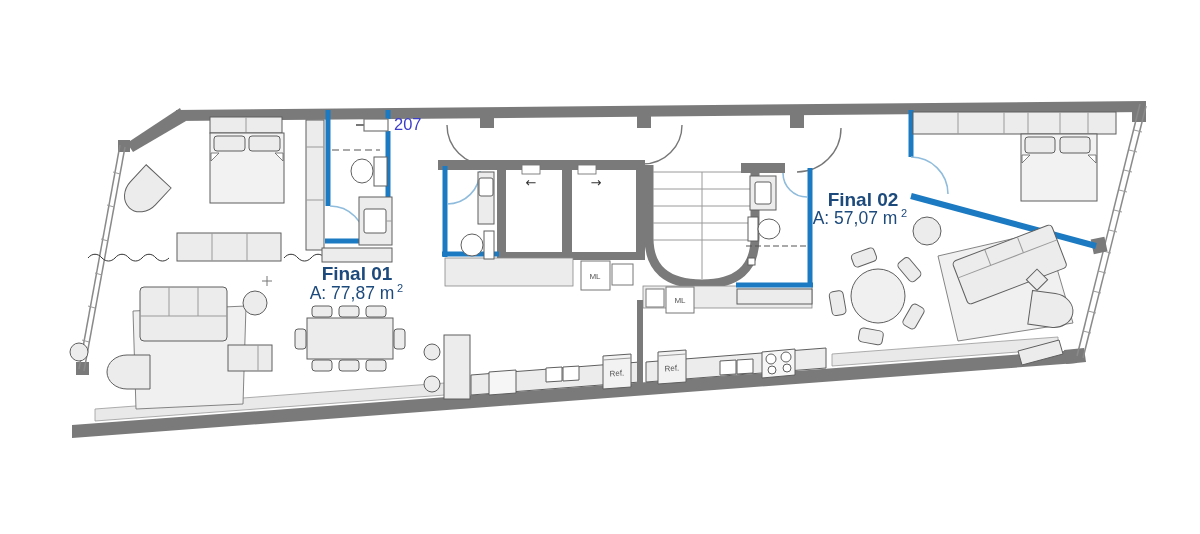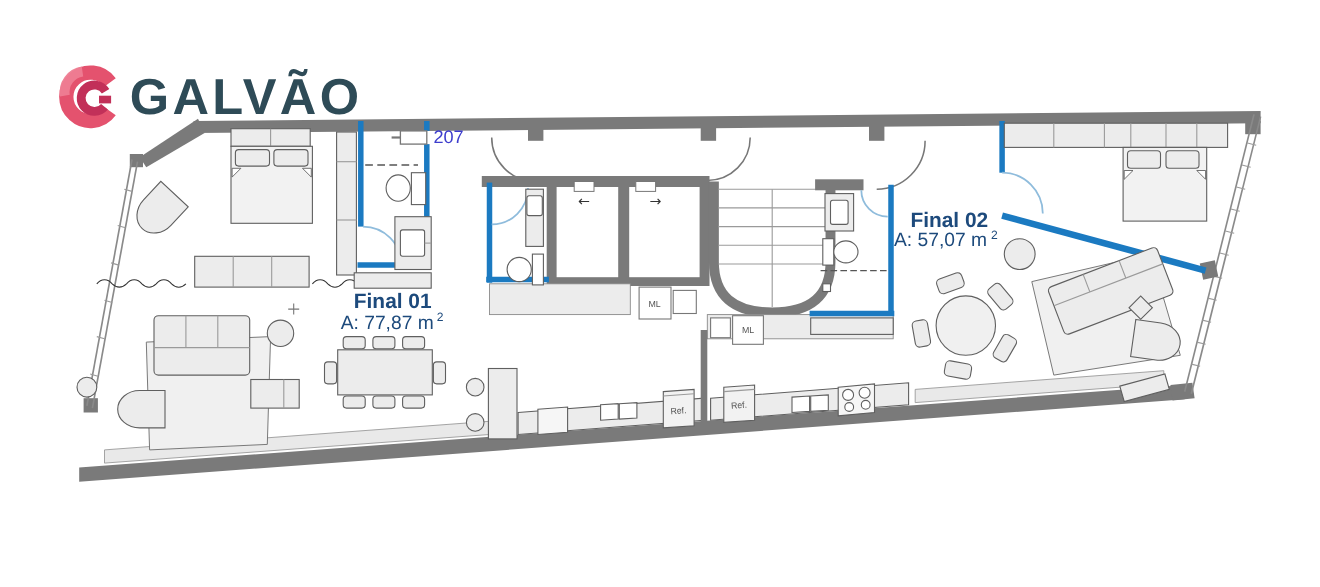--- a/index.html
+++ b/index.html
@@ -334,23 +334,14 @@
 
     <text class="t-name" x="357" y="280" text-anchor="middle">Final 01</text>
     <text class="t-area" x="352" y="299" text-anchor="middle">A: 77,87 m</text>
     <text class="t-sup" x="397" y="292">2</text>
 
     <text class="t-name" x="863" y="206" text-anchor="middle">Final 02</text>
     <text class="t-area" x="855" y="224" text-anchor="middle">A: 57,07 m</text>
     <text class="t-sup" x="901" y="217">2</text>
   </svg>
 
-  <div class="logo">
-    <svg width="64" height="64" viewBox="0 0 64 64">
-      <path d="M48,45 A22,22 0 1 1 48,19" stroke="#e4526e" stroke-width="13" fill="none"></path>
-      <path d="M23,9 A19,19 0 0 0 7,31" stroke="#ee7d92" stroke-width="9" fill="none" opacity="0.95"></path>
-      <path d="M43,41 A12,12 0 1 1 44,27" stroke="#c23059" stroke-width="8" fill="none"></path>
-      <rect x="38" y="31" width="11" height="7" fill="#c23059"></rect>
-    </svg>
-    <span class="brand">GALVÃO</span>
-  </div>
 
 </div>
 
 </body></html>

